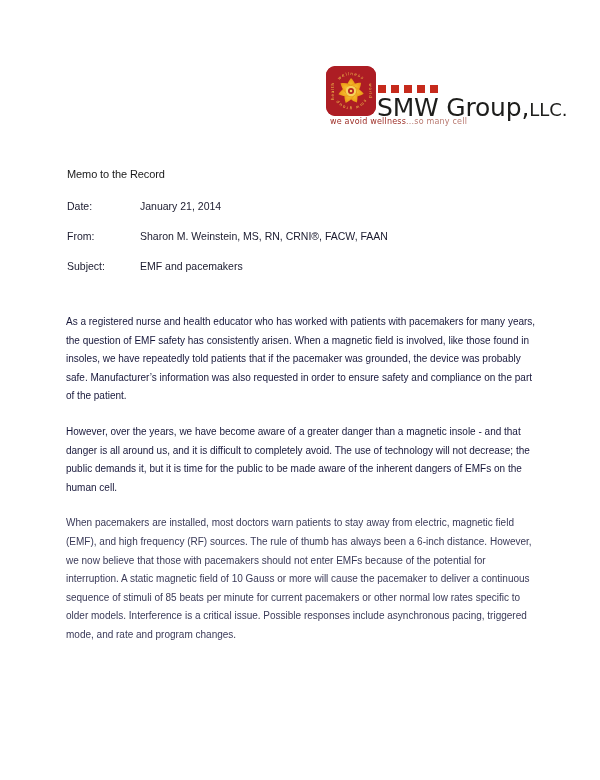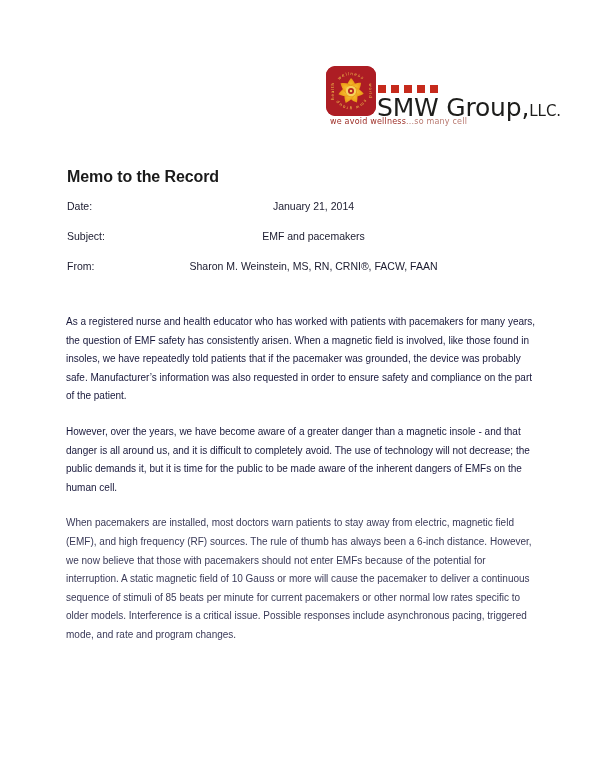--- a/index.html
+++ b/index.html
@@ -65,21 +65,21 @@
     white-space: nowrap;
     color: #1d1d1b;
     font-family: "DejaVu Sans", sans-serif;
     font-size: 25px;
     line-height: 28px;
     letter-spacing: -0.2px;
   }
   .wordmark .name { font-weight: 400; }
   .wordmark .comma { font-weight: 400; }
   .wordmark .llc {
-    font-size: 15px;
+    font-size: 18px;
     letter-spacing: 0px;
   }
 
   .tagline {
     position: absolute;
     left: 4px;
     top: 51px;
     white-space: nowrap;
     font-family: "DejaVu Sans", sans-serif;
     font-size: 8px;
@@ -87,22 +87,22 @@
     color: #9c2b24;
     letter-spacing: 0.2px;
   }
   .tagline .soft { color: #b8786f; }
 
   
   .memo-title {
     position: absolute;
     left: 67px;
     top: 168px;
-    font-size: 16px;
-    font-weight: bold;
+    font-size: 11px;
+    font-weight: normal;
     color: #1a1a1a;
     letter-spacing: -0.1px;
   }
 
   .fields {
     position: absolute;
     left: 67px;
     top: 199px;
     width: 420px;
   }
@@ -114,21 +114,20 @@
     color: #1a1a2e;
   }
   .field-label {
     width: 73px;
     flex: 0 0 73px;
     color: #1a1a2e;
   }
   .field-value {
     flex: 1 1 auto;
     color: #1a1a2e;
-    text-align: center;
   }
 
   .body-copy {
     position: absolute;
     left: 66px;
     top: 313px;
     width: 472px;
   }
   .para {
     font-size: 10px;
@@ -203,26 +202,26 @@
   </div>
 
   <div class="memo-title">Memo to the Record</div>
 
   <div class="fields">
     <div class="field-row">
       <div class="field-label">Date:</div>
       <div class="field-value">January 21, 2014</div>
     </div>
     <div class="field-row">
+      <div class="field-label">From:</div>
+      <div class="field-value">Sharon M. Weinstein, MS, RN, CRNI®, FACW, FAAN</div>
+    </div>
+    <div class="field-row">
       <div class="field-label">Subject:</div>
       <div class="field-value">EMF and pacemakers</div>
-    </div>
-    <div class="field-row">
-      <div class="field-label">From:</div>
-      <div class="field-value">Sharon M. Weinstein, MS, RN, CRNI®, FACW, FAAN</div>
     </div>
   </div>
 
   <div class="body-copy">
     <p class="para">As a registered nurse and health educator who has worked with patients with pacemakers for many years, the question of EMF safety has consistently arisen.  When a magnetic field is involved, like those found in insoles, we have repeatedly told patients that if the pacemaker was grounded, the device was probably safe.  Manufacturer’s information was also requested in order to ensure safety and compliance on the part of the patient.</p>
     <p class="para">However, over the years, we have become aware of a greater danger than a magnetic insole - and that danger is all around us, and it is difficult to completely avoid.  The use of technology will not decrease; the public demands it, but it is time for the public to be made aware of the inherent dangers of EMFs on the human cell.</p>
     <p class="para muted">When pacemakers are installed, most doctors warn patients to stay away from electric, magnetic field (EMF), and high frequency (RF) sources.  The rule of thumb has always been a 6-inch distance.  However, we now believe that those with pacemakers should not enter EMFs because of the potential for interruption.  A static magnetic field of 10 Gauss or more will cause the pacemaker to deliver a continuous sequence of stimuli of 85 beats per minute for current pacemakers or other normal low rates specific to older models.  Interference is a critical issue.  Possible responses include asynchronous pacing, triggered mode, and rate and program changes.</p>
   </div>
 
 </div>

